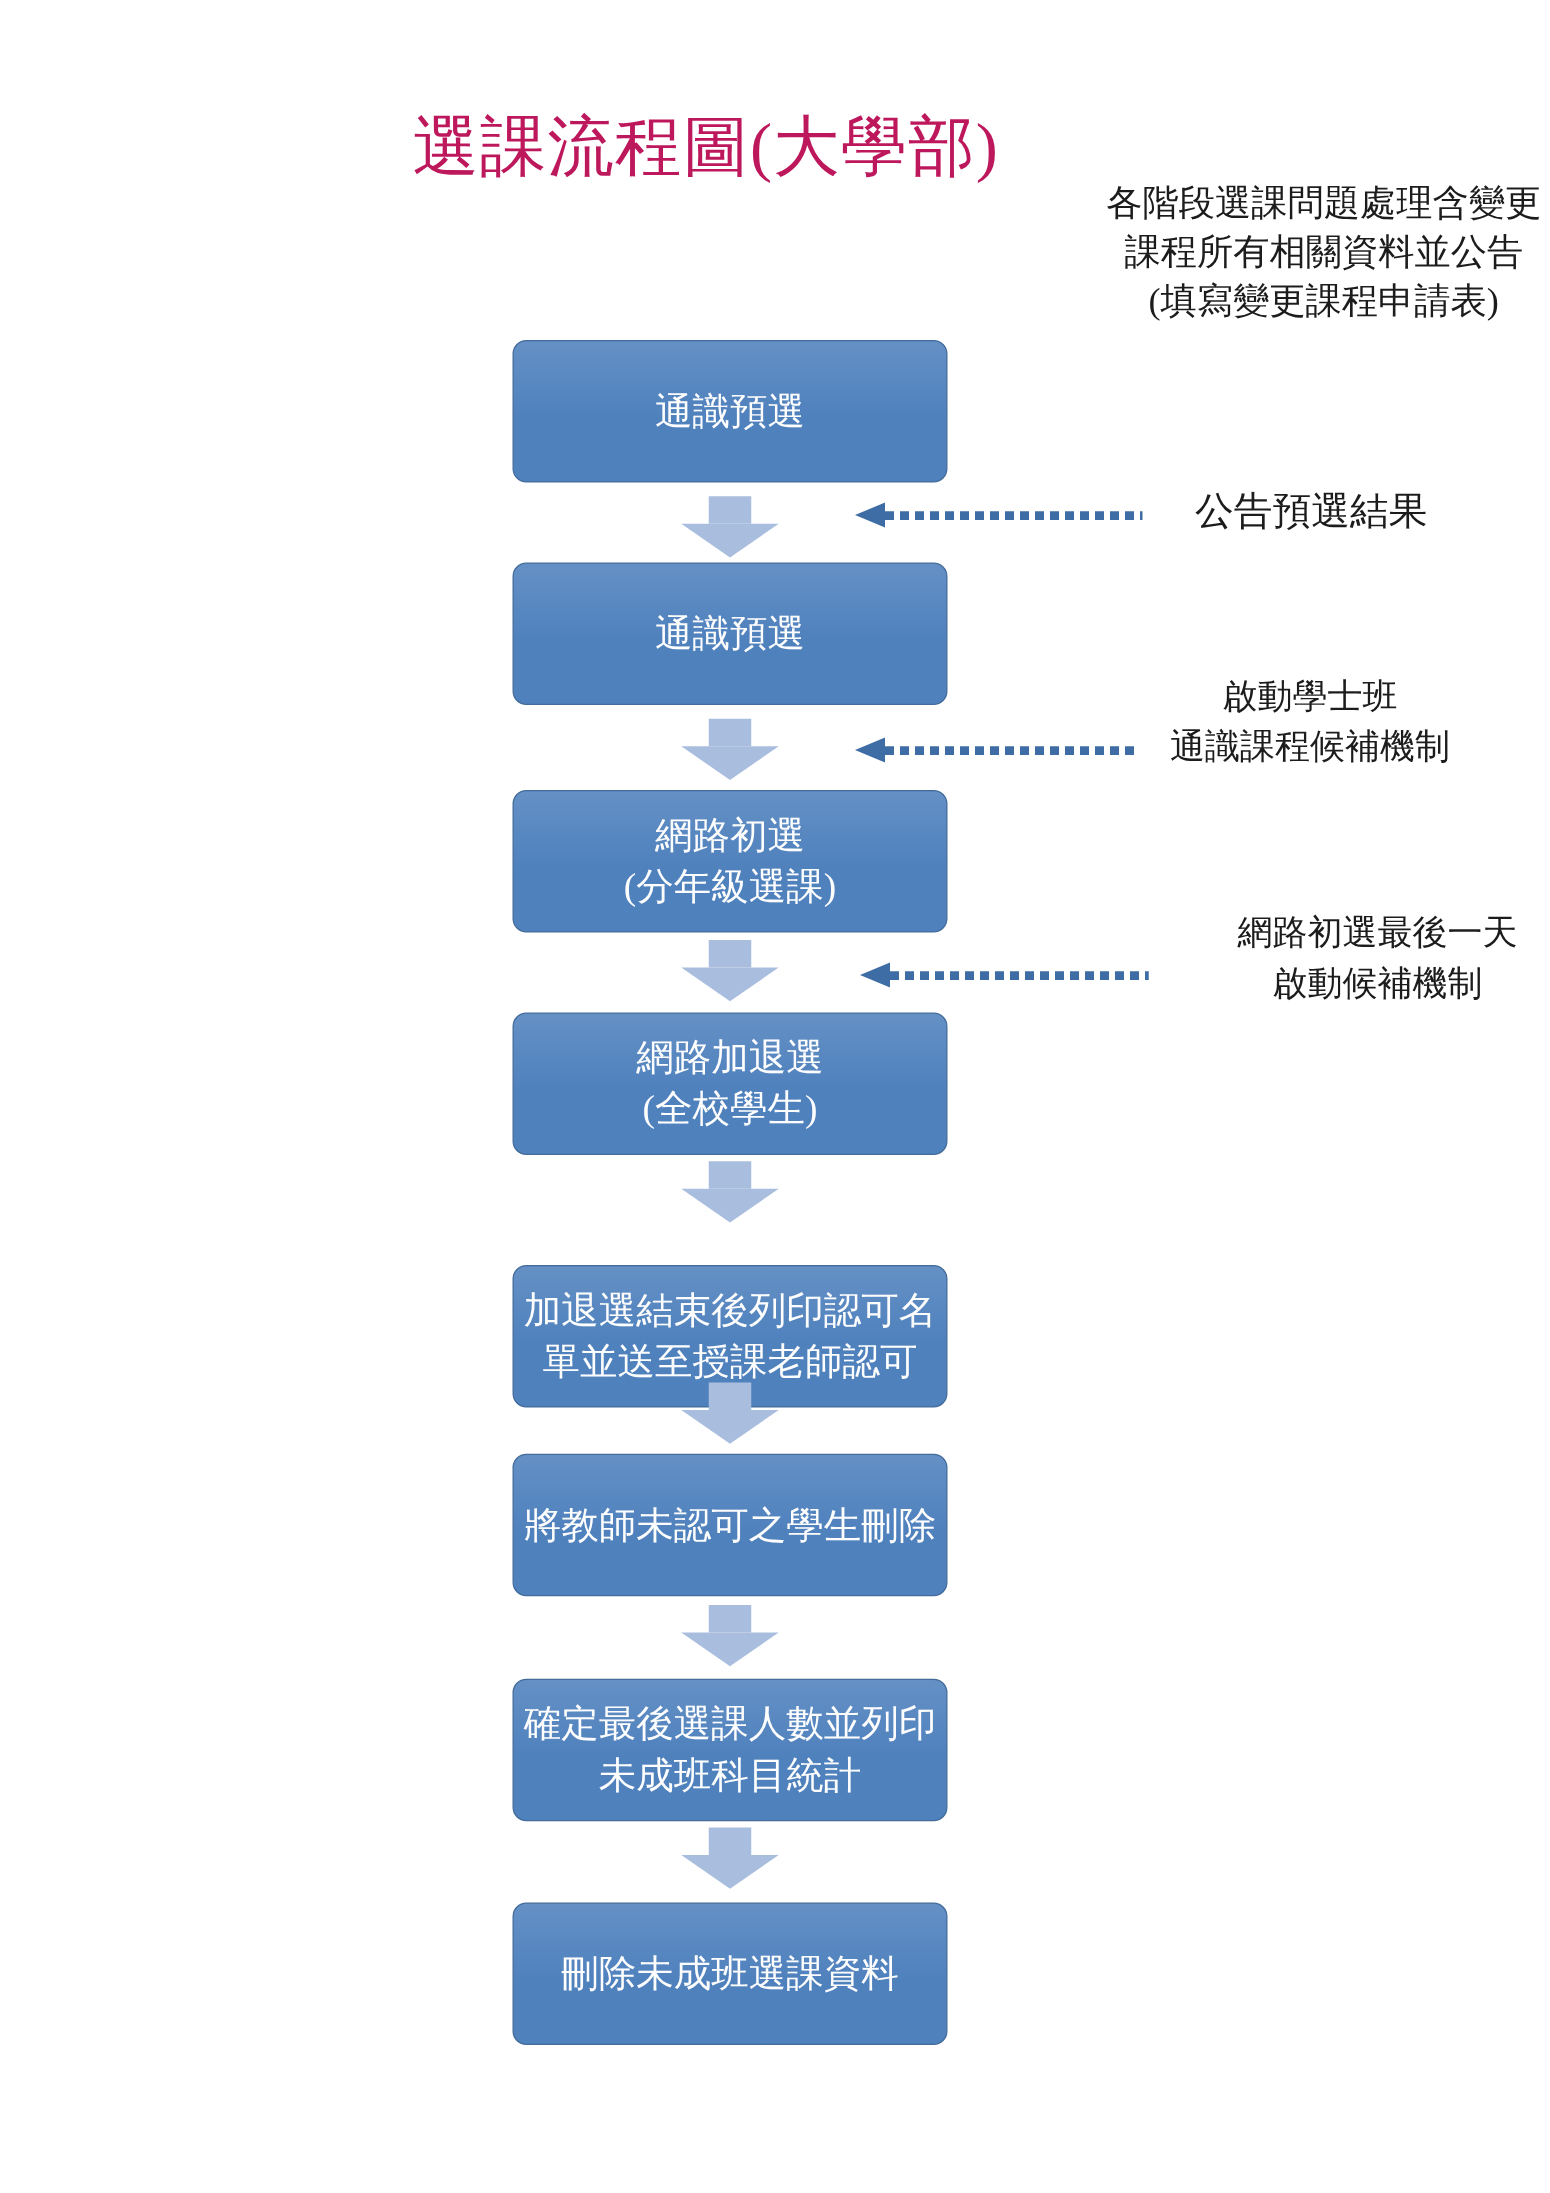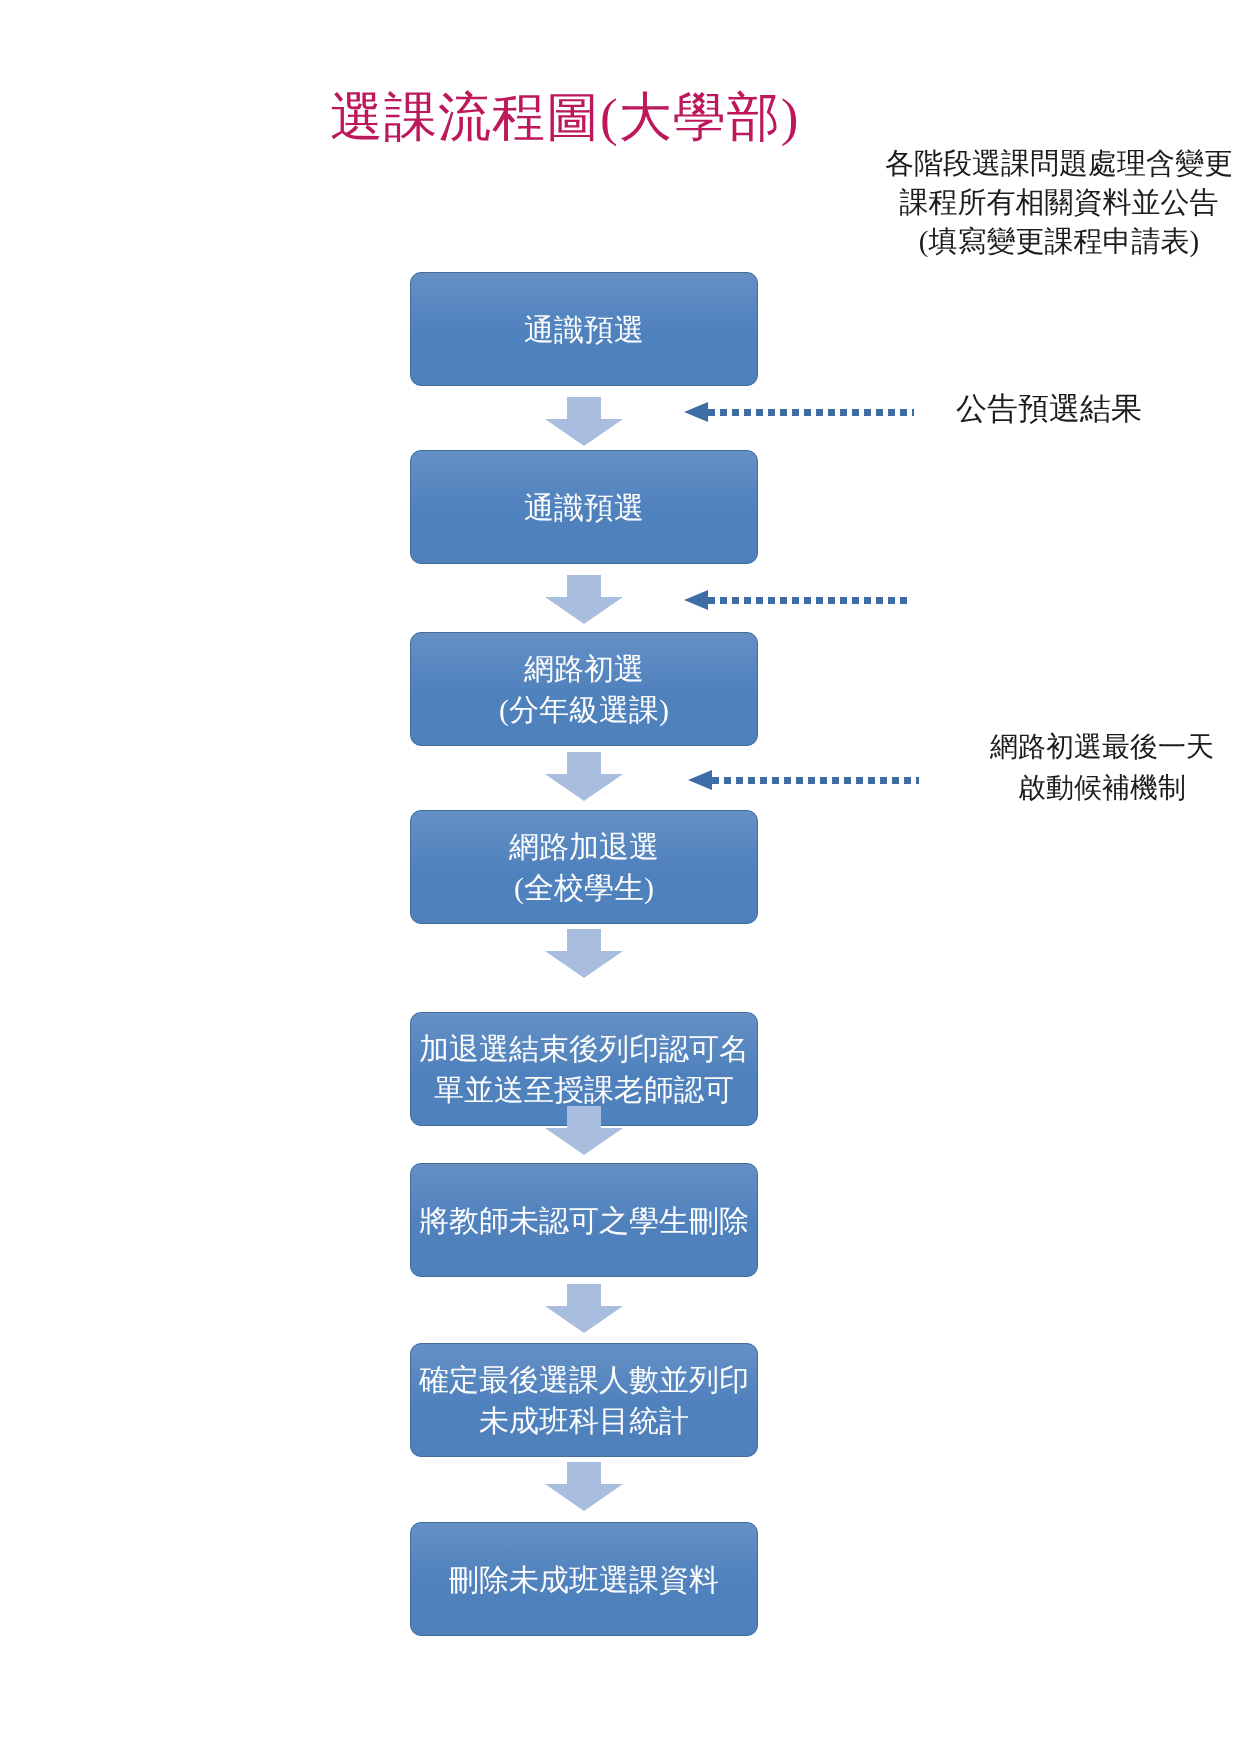--- a/index.html
+++ b/index.html
@@ -131,16 +131,18 @@
   <div class="connector c2">
     <div class="head"></div>
     <div class="dots"></div>
   </div>
   <div class="connector c3">
     <div class="head"></div>
     <div class="dots"></div>
   </div>
 
   <div class="note note-1">公告預選結果</div>
+  <div class="note note-2">啟動學士班
+通識課程候補機制</div>
   <div class="note note-3">網路初選最後一天
 啟動候補機制</div>
 
 </div>
 
 </body></html>

